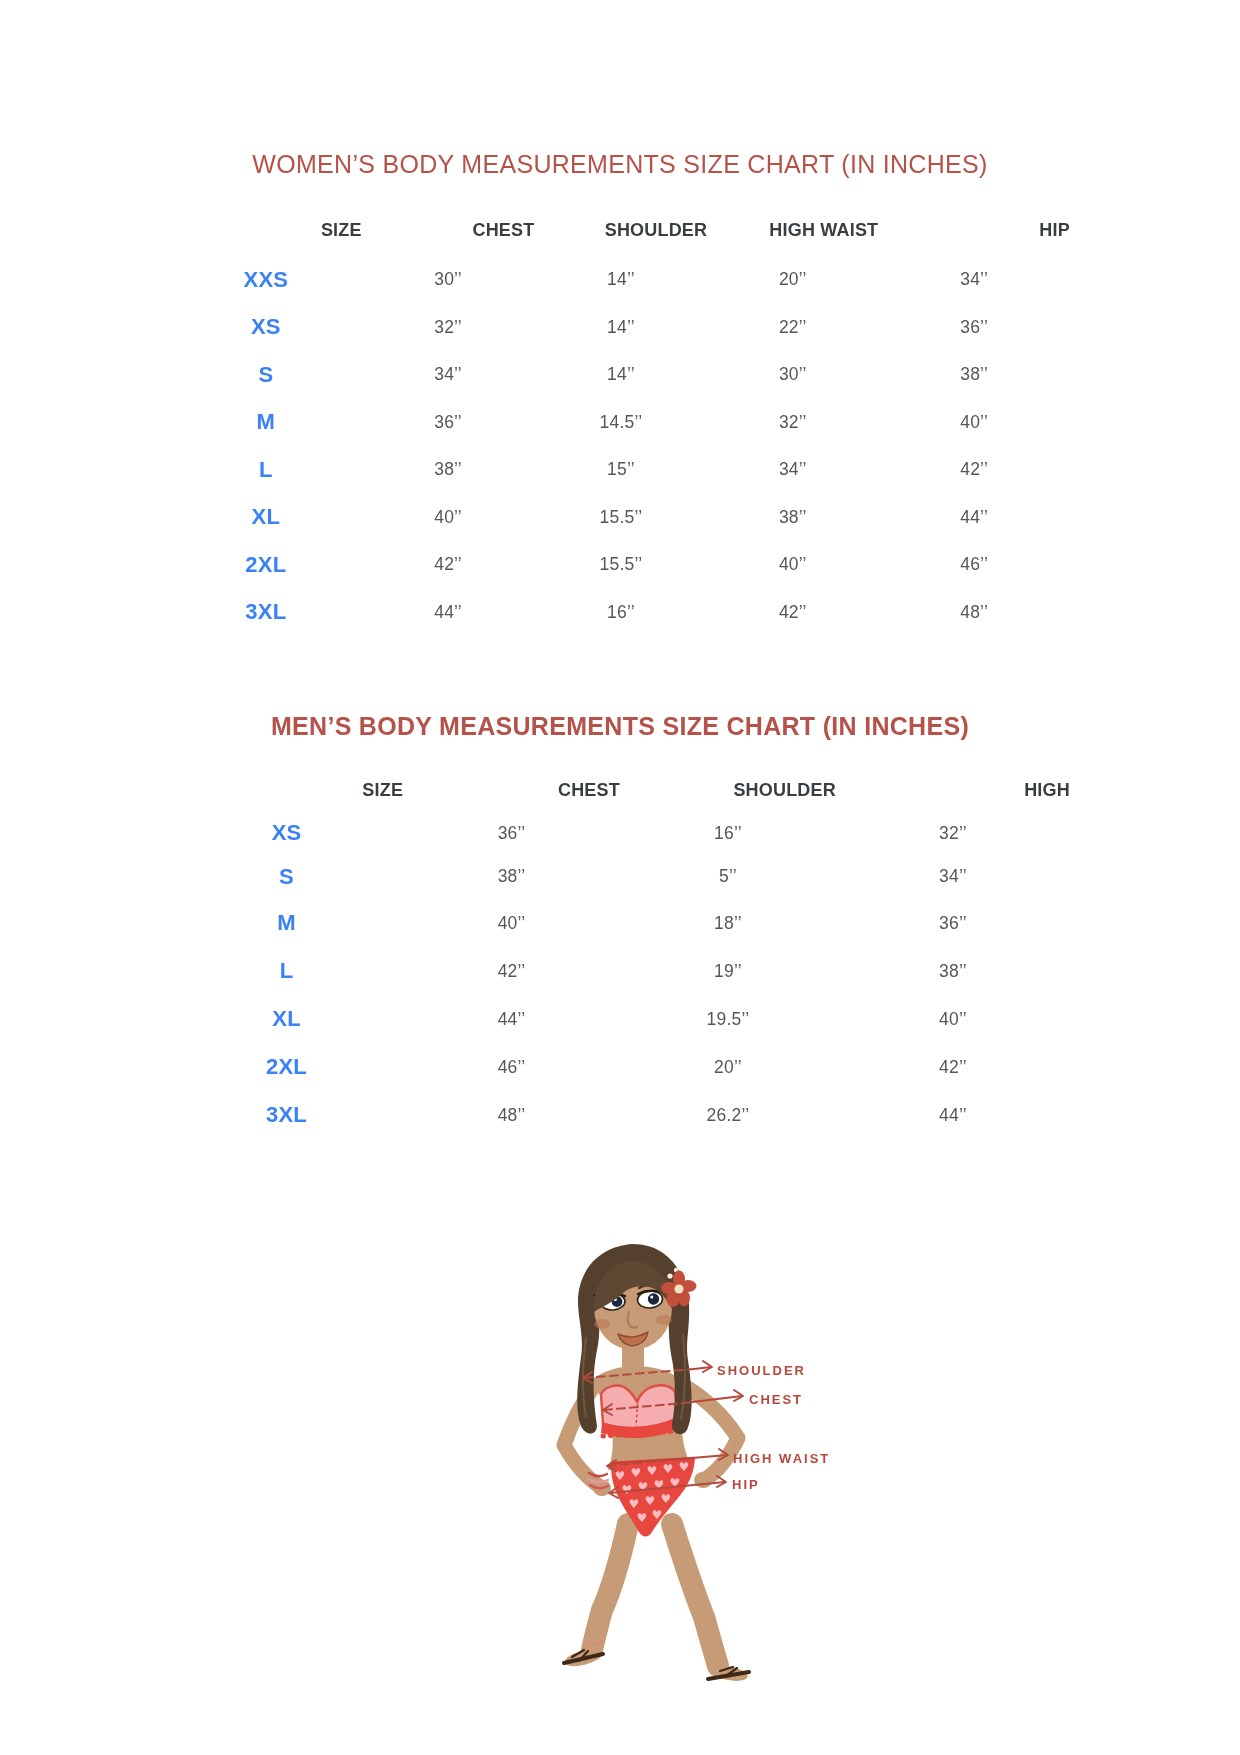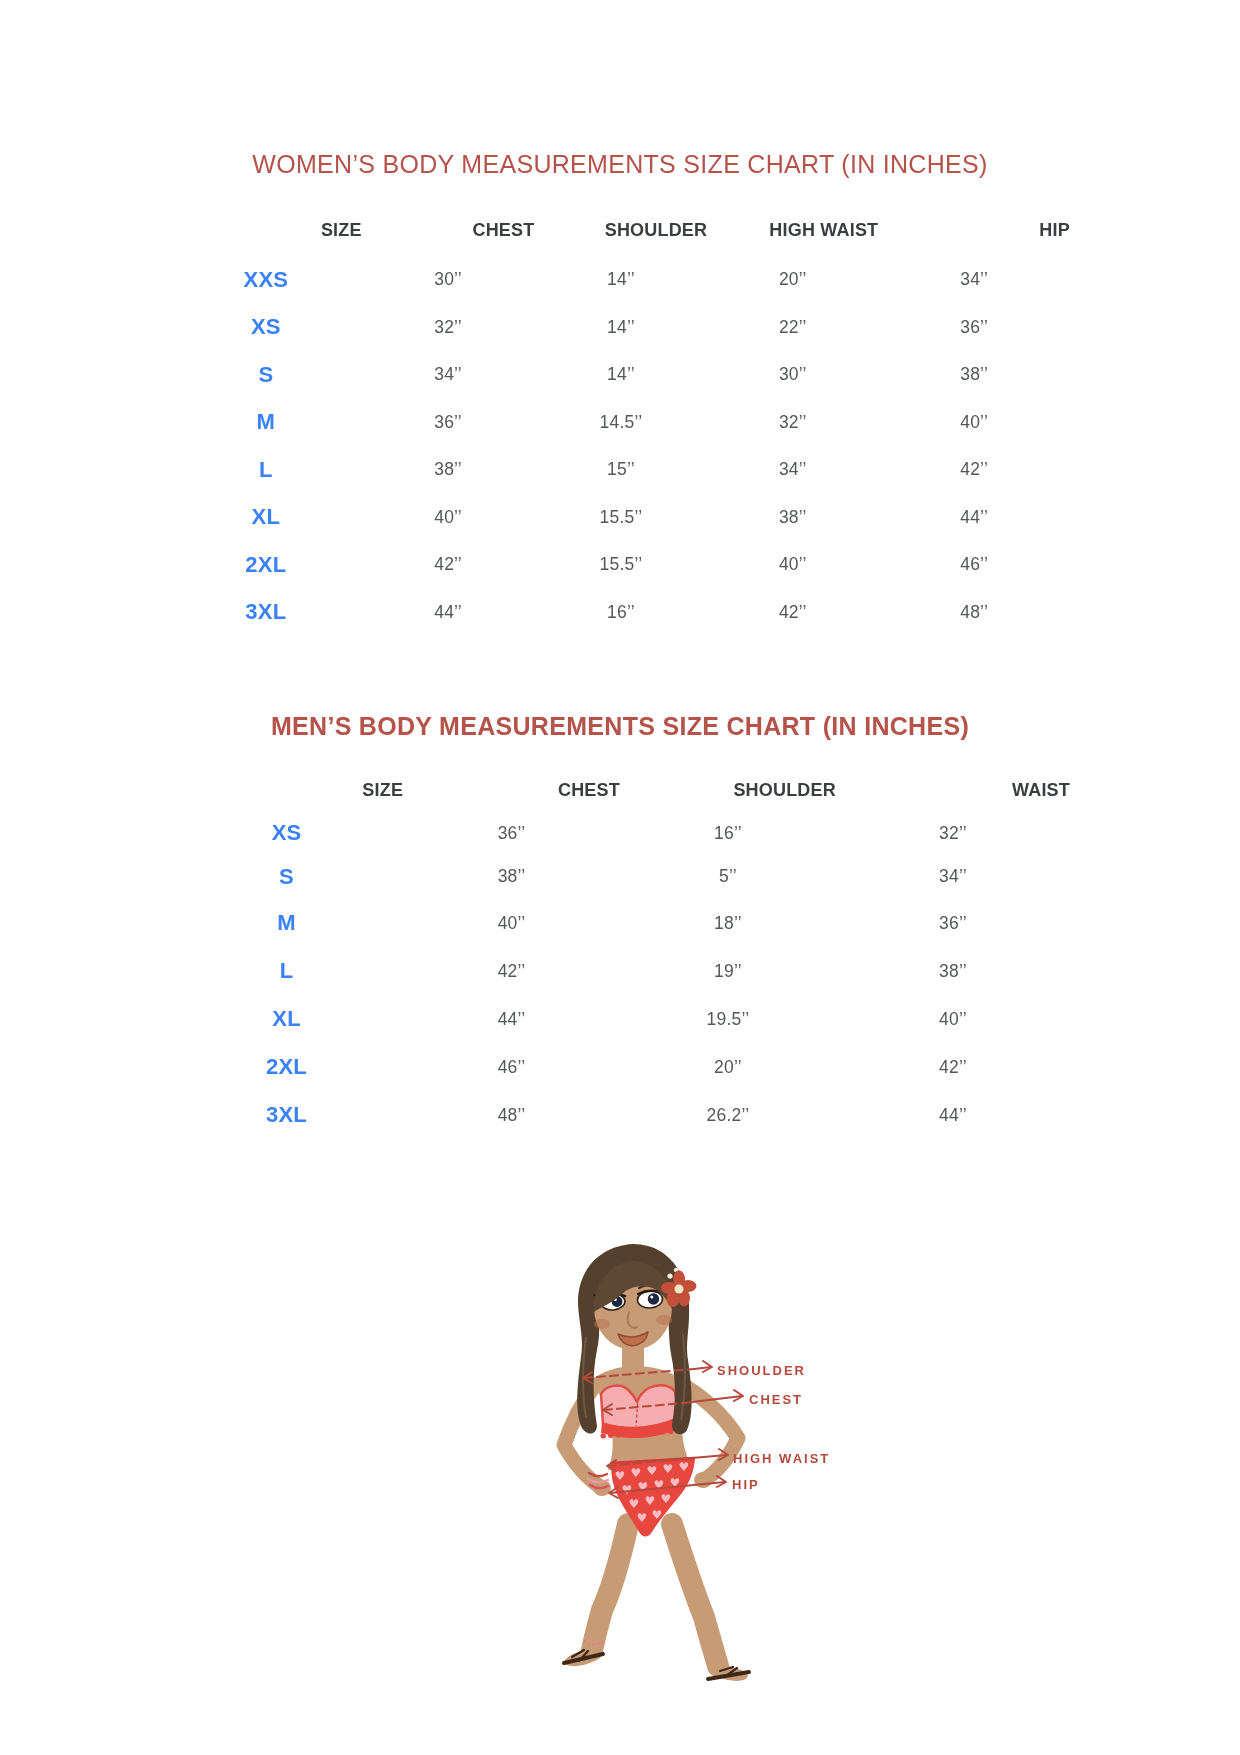--- a/index.html
+++ b/index.html
@@ -99,21 +99,21 @@
   <span class="cell">42’’</span>
   <span class="cell">48’’</span>
 </div>
 
 <div class="title" id="men-title">MEN’S BODY MEASUREMENTS SIZE CHART (IN INCHES)</div>
 
 <div class="thead m-grid" id="men-head">
   <span>SIZE</span>
   <span>CHEST</span>
   <span>SHOULDER</span>
-  <span>WAIST</span>
+  <span>HIGH</span>
 </div>
 
 <div class="tbody m-grid" id="men-body">
   <span class="cell size">XS</span>
   <span class="cell">36’’</span>
   <span class="cell">16’’</span>
   <span class="cell">32’’</span>
 
   <span class="cell size">S</span>
   <span class="cell">38’’</span>

